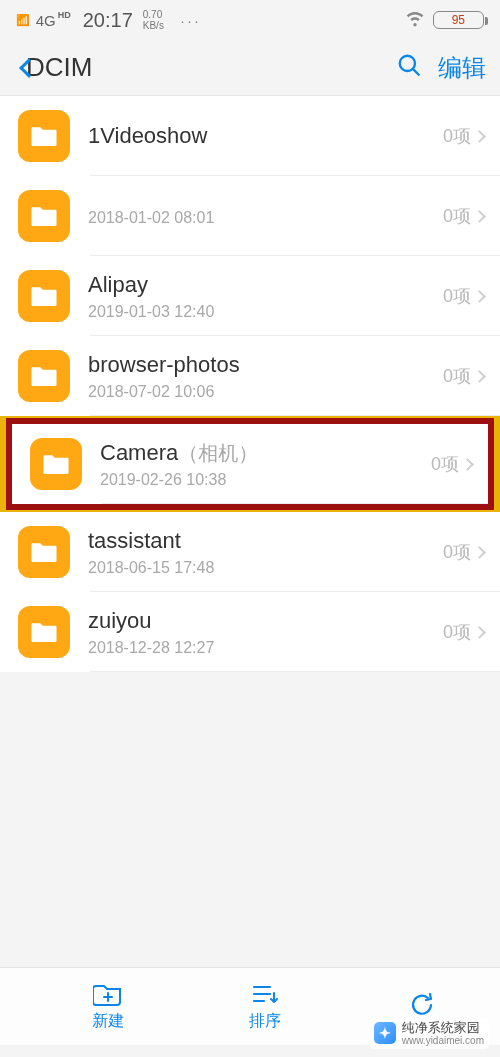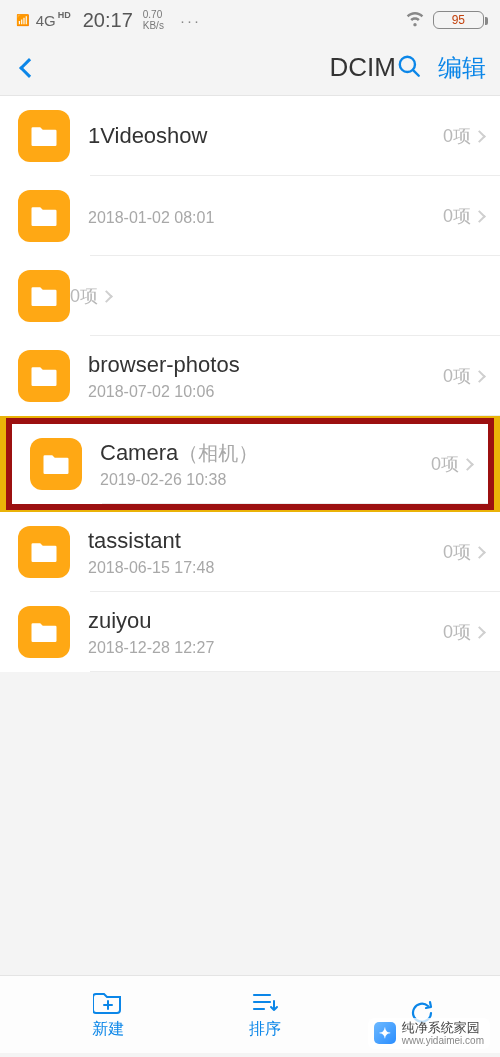--- a/index.html
+++ b/index.html
@@ -59,27 +59,27 @@
   }
   .back-chevron {
     width: 14px;
     height: 14px;
     border-left: 3px solid #0b86e8;
     border-bottom: 3px solid #0b86e8;
     transform: rotate(45deg);
   }
   .nav-title {
     flex: 1;
-    text-align: right;
+    text-align: left;
     font-size: 26px;
     font-weight: 500;
     color: #333;
     margin-left: -10px;
   }
-  .nav-right { display: flex; align-items: center; gap: 16px; color: #0b86e8; }
+  .nav-right { display: flex; align-items: flex-start; gap: 16px; color: #0b86e8; }
   .search-icon-svg { width: 26px; height: 26px; }
   .edit-btn { font-size: 24px; }
 
   
   .list { background: #eab308; }
   .row-wrap { position: relative; }
   .row {
     display: flex;
     align-items: center;
     padding: 14px 12px 14px 18px;
@@ -120,21 +120,21 @@
   .highlight {
     border: 6px solid #9c1010;
     margin: 2px 6px;
     position: relative;
     z-index: 2;
   }
 
   
   .toolbar {
     position: absolute;
-    bottom: 4px;
+    bottom: 12px;
     left: 0;
     right: 0;
     height: 78px;
     border-top: 1px solid #e4e4e4;
     display: flex;
     background: #fdfdfd;
     padding-left: 30px;
   }
   .tool {
     flex: 1;
@@ -249,20 +249,24 @@
       </div>
       <div class="row-sep"></div>
     </div>
     <div class="row-wrap">
       <div class="row">
         <div class="folder-icon">
           <svg viewBox="0 0 24 24">
             <path fill="#fff" d="M3 5h6l2 2h10a1 1 0 0 1 1 1v11a1 1 0 0 1-1 1H3a1 1 0 0 1-1-1V6a1 1 0 0 1 1-1z"></path>
           </svg>
         </div>
+        <div class="row-text">
+          <div class="row-name"><span>Alipay</span></div>
+          <div class="row-date">2019-01-03 12:40</div>
+        </div>
         <div class="row-count">0项</div>
         <div class="row-chevron"></div>
       </div>
       <div class="row-sep"></div>
     </div>
     <div class="row-wrap">
       <div class="row">
         <div class="folder-icon">
           <svg viewBox="0 0 24 24">
             <path fill="#fff" d="M3 5h6l2 2h10a1 1 0 0 1 1 1v11a1 1 0 0 1-1 1H3a1 1 0 0 1-1-1V6a1 1 0 0 1 1-1z"></path>

